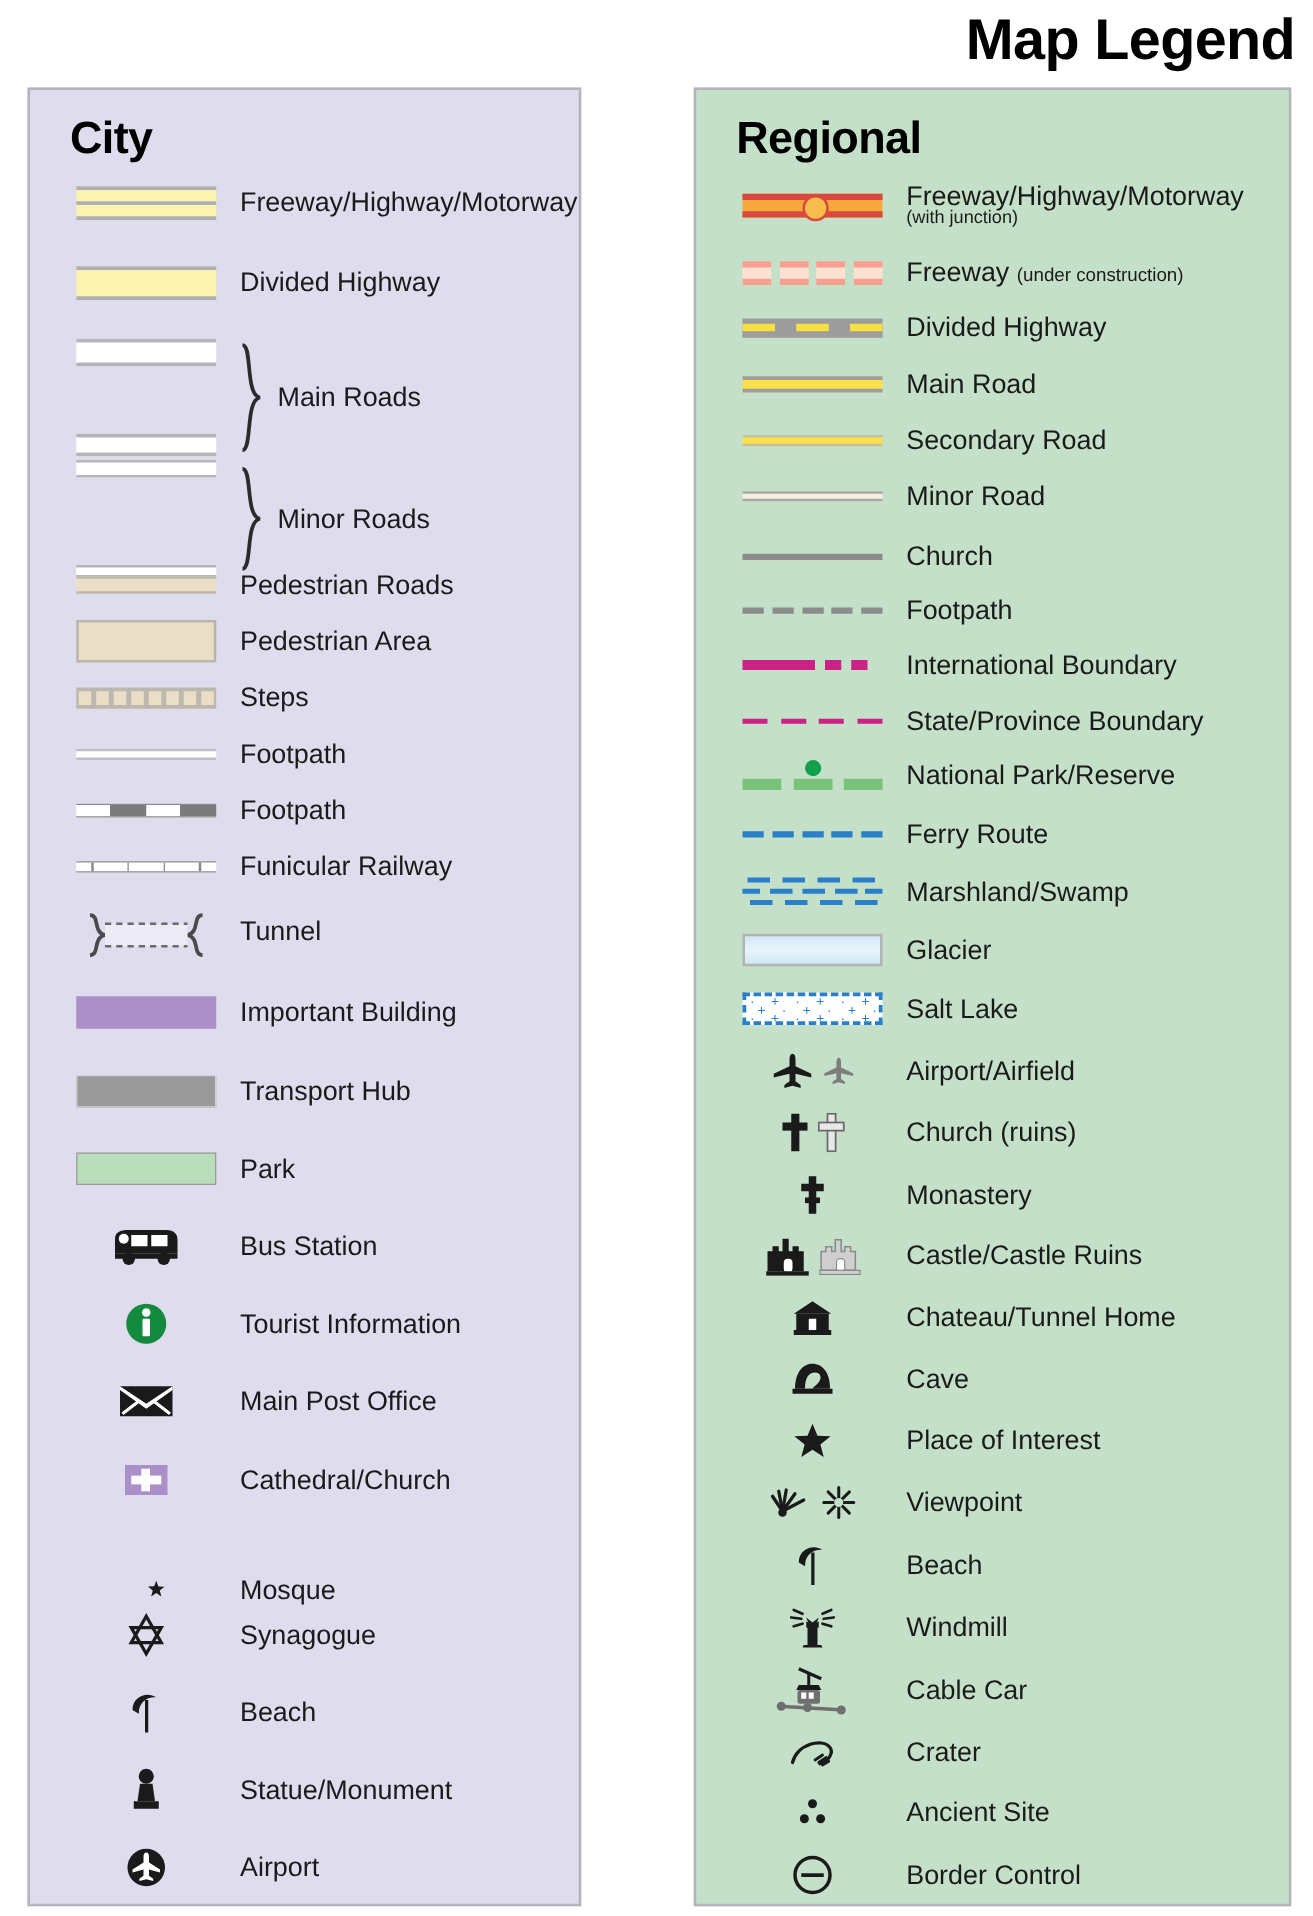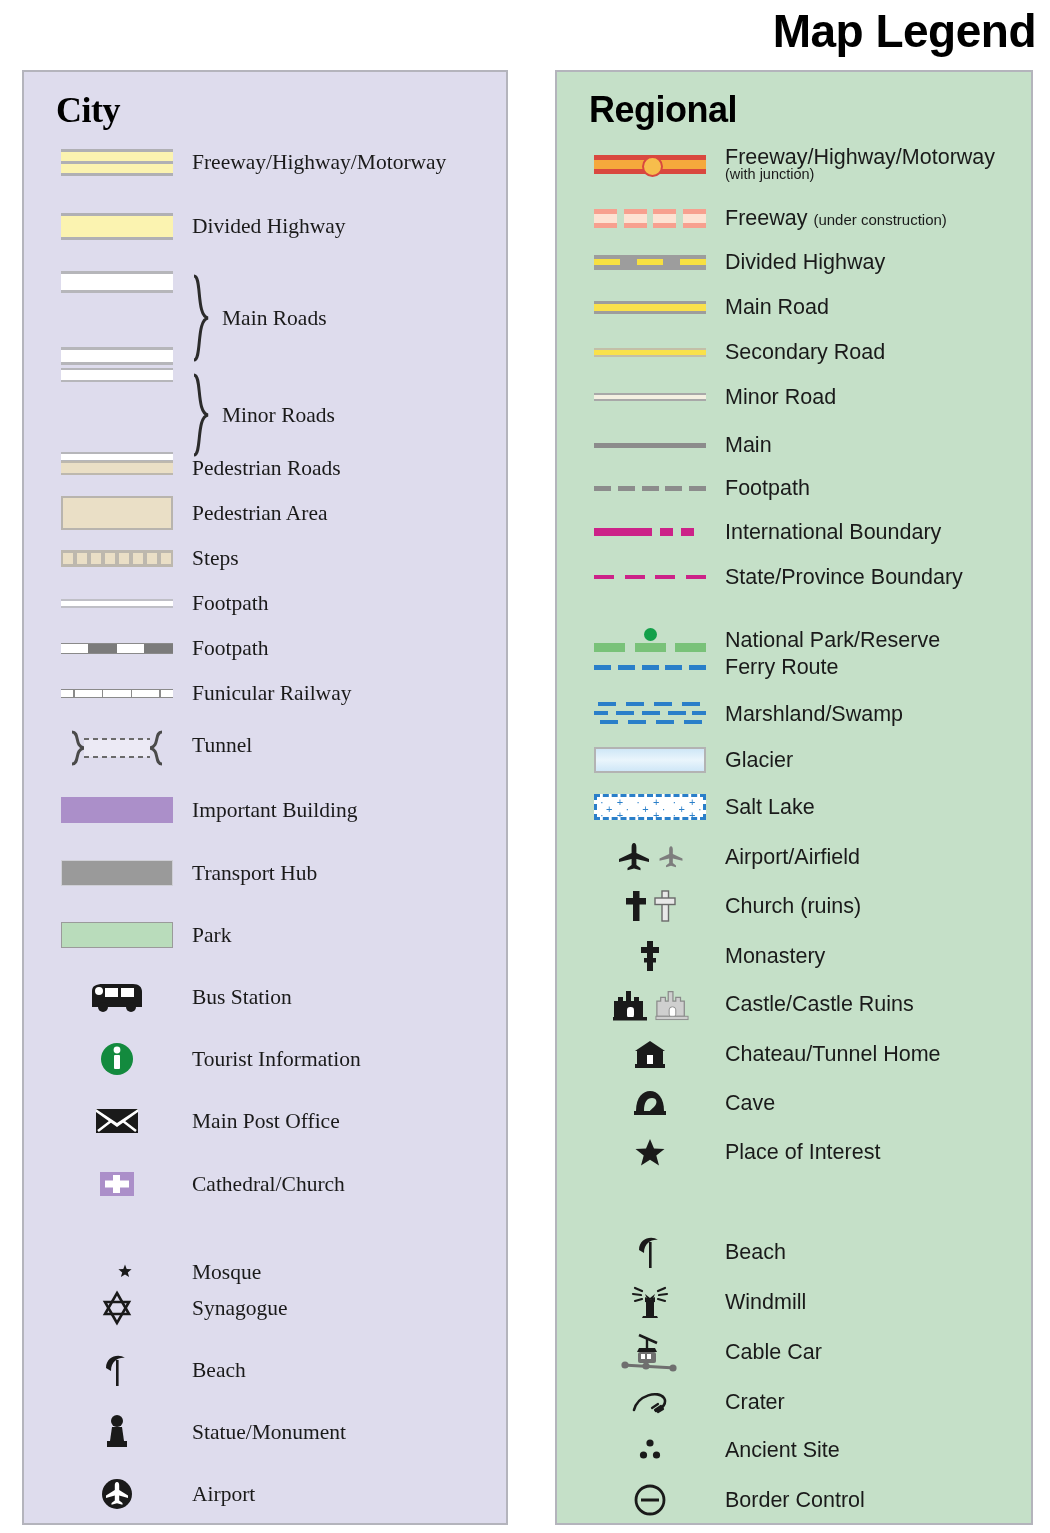--- a/index.html
+++ b/index.html
@@ -21,23 +21,22 @@
     line-height:1;
   }
   
   .panel{
     position:absolute;
     border:2px solid #b4b4bc;
     box-sizing:border-box;
   }
   #city-panel{
     left:22px; top:70px;
-    width:486px; height:1455px;
+    width:443px; height:1455px;
     background:#dedced;
-    font-family:Liberation Serif, serif;
   }
   #regional-panel{
     left:555px; top:70px;
     width:478px; height:1455px;
     background:#c5e0c8;
   }
   .panel-heading{
     font-size:36px;
     font-weight:bold;
     color:#000;
@@ -554,21 +553,21 @@
     <div class="sym">
         <div class="rsw r-minor"></div>
       </div>
     <div class="lbl">Minor Road</div>
   </div>
 
   <div class="row" style="top:353px">
     <div class="sym">
         <div class="rsw r-track"></div>
       </div>
-    <div class="lbl">Main</div>
+    <div class="lbl">Church</div>
   </div>
 
   <div class="row" style="top:396px">
     <div class="sym">
       <div class="rsw r-footpath">
           <i></i>
           <i></i>
           <i></i>
           <i></i>
           <i></i>
@@ -595,21 +594,21 @@
       <div class="rsw r-state">
           <i></i>
           <i></i>
           <i></i>
           <i></i>
         </div>
     </div>
     <div class="lbl">State/Province Boundary</div>
   </div>
 
-  <div class="row" style="top:548px">
+  <div class="row" style="top:528px">
     <div class="sym">
       <div class="rsw r-park">
         <span class="dot"></span>
         <span class="dash">
             <i></i>
             <i></i>
             <i></i>
           </span>
       </div>
     </div>
@@ -746,20 +745,44 @@
 
   <div class="row" style="top:1060px">
     <div class="sym">
       <svg width="32" height="32" viewBox="0 0 32 32">
         <path d="M16 3 L20 12.5 L30.5 13 L22.3 19.6 L25 29.5 L16 23.8 L7 29.5 L9.7 19.6 L1.5 13 L12 12.5 Z" fill="#1a1a1a"></path>
       </svg>
     </div>
     <div class="lbl">Place of Interest</div>
   </div>
 
+  <div class="row" style="top:1110px">
+    <div class="sym pair">
+      <svg width="34" height="26" viewBox="0 0 34 26">
+        <g stroke="#1a1a1a" stroke-width="2.6" stroke-linecap="round">
+          <line x1="10" y1="20" x2="2" y2="8"></line>
+          <line x1="10" y1="20" x2="7" y2="4"></line>
+          <line x1="10" y1="20" x2="13" y2="3"></line>
+          <line x1="10" y1="20" x2="20" y2="6"></line>
+          <line x1="10" y1="20" x2="27" y2="11"></line>
+        </g>
+        <circle cx="10" cy="21" r="3.4" fill="#1a1a1a"></circle>
+      </svg>
+      <svg width="28" height="28" viewBox="0 0 28 28">
+        <g stroke="#1a1a1a" stroke-width="2.4" stroke-linecap="round">
+          <line x1="14" y1="2" x2="14" y2="26"></line>
+          <line x1="2" y1="14" x2="26" y2="14"></line>
+          <line x1="5.5" y1="5.5" x2="22.5" y2="22.5"></line>
+          <line x1="22.5" y1="5.5" x2="5.5" y2="22.5"></line>
+        </g>
+        <circle cx="14" cy="14" r="3.6" fill="#c5e0c8"></circle>
+      </svg>
+    </div>
+    <div class="lbl">Viewpoint</div>
+  </div>
 
   <div class="row" style="top:1160px">
     <div class="sym">
       <svg width="34" height="36" viewBox="0 0 34 36">
         <path d="M6 16 C6 5 18 1 25 6 C19 5 11 9 11 19 Z" fill="#1a1a1a"></path>
         <rect x="16" y="8" width="2.6" height="26" fill="#1a1a1a"></rect>
       </svg>
     </div>
     <div class="lbl">Beach</div>
   </div>

